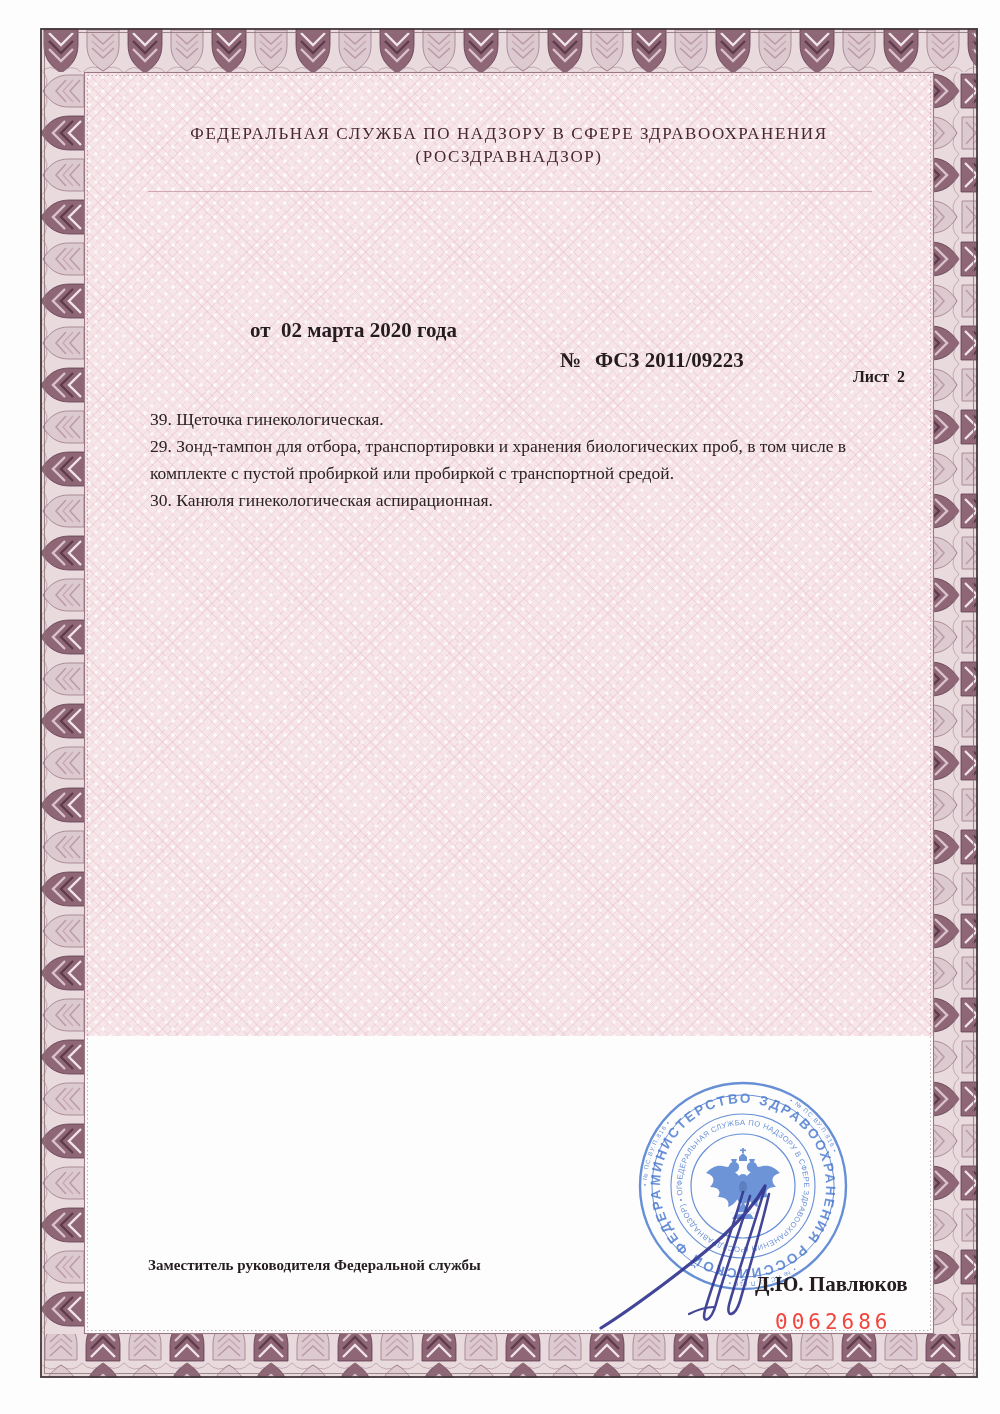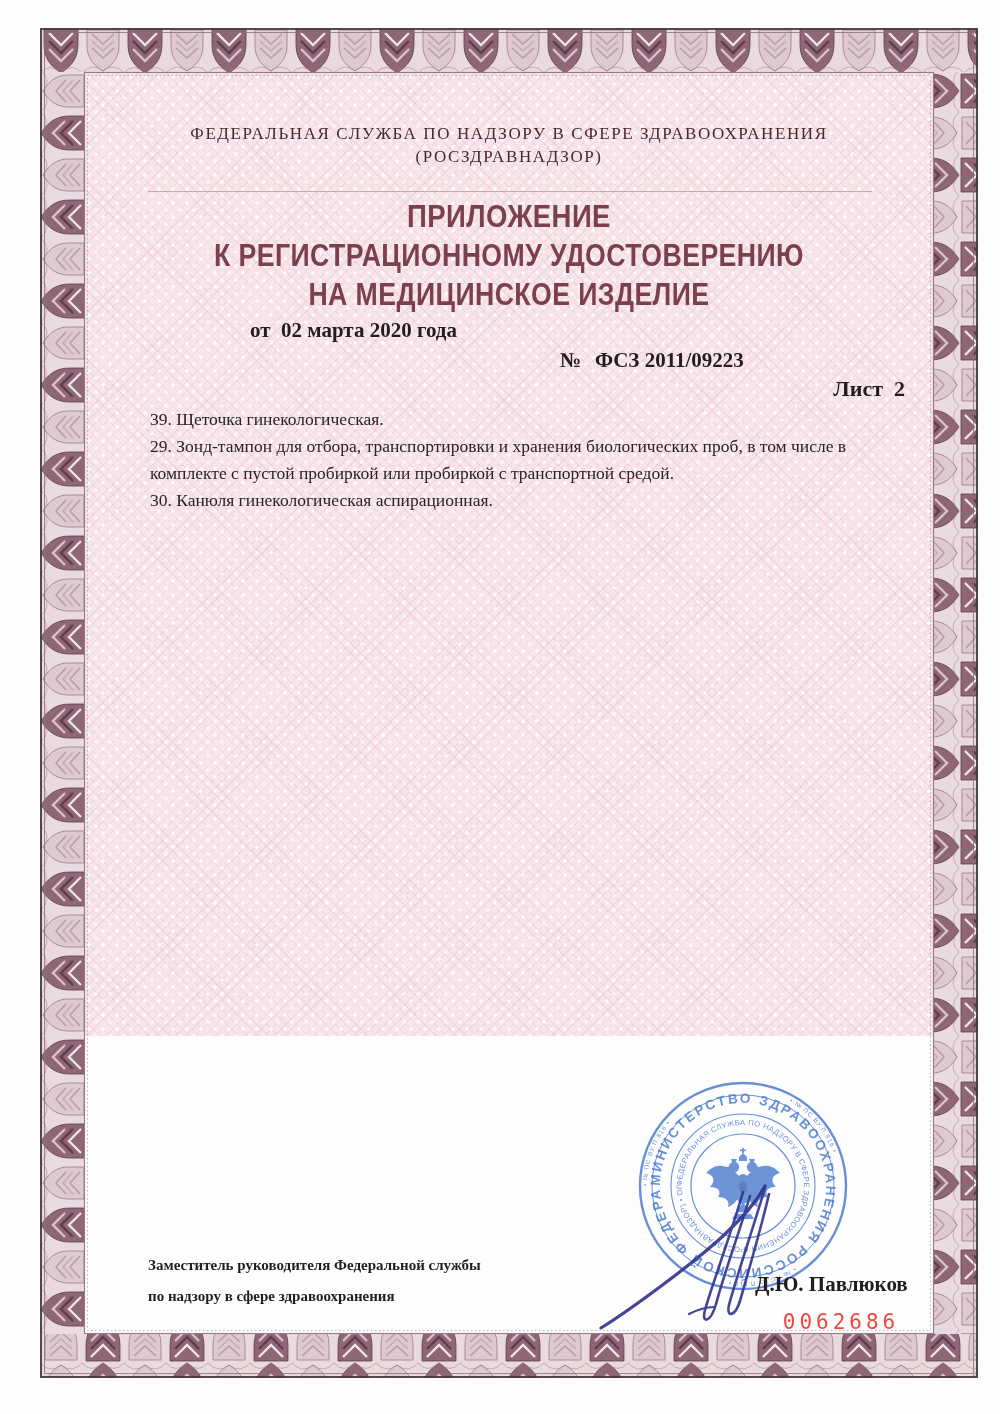--- a/index.html
+++ b/index.html
@@ -31,28 +31,28 @@
   .title-wrap { left:0; top:168px; width:100%; text-align:center; color:#7c3f50; }
   .title-line { font-family:"Liberation Sans", sans-serif; font-weight:700;
     transform:scaleX(.86); transform-origin:50% 50%; white-space:pre; }
   .t1 { font-size:32px; line-height:40px; letter-spacing:.5px; }
   .t2 { font-size:31px; line-height:39px; letter-spacing:.5px; }
   .t3 { font-size:31px; line-height:39px; letter-spacing:.5px; }
 
   .date-line { left:210px; top:290px; font-size:21px; font-weight:700; color:#241c1e; white-space:pre; }
   .number-line { left:520px; top:296px; font-size:21px; font-weight:700; color:#241c1e;margin-top:24px; }
   .number-line .no { margin-right:14px; }
-  .sheet { right:73px; top:348px; font-size:22px; font-weight:700; color:#241c1e; white-space:pre; }
+  .sheet { right:73px; top:340px; font-size:16px; font-weight:700; color:#241c1e; white-space:pre; }
 
   .items { left:110px; top:378px; width:764px; color:#2b2225; font-size:17.5px; line-height:27px; }
   .items .para { margin:0; }
 
   .signer { left:108px; top:1222px; width:480px; font-size:15px; font-weight:700; color:#241c1e; line-height:31px; }
   .signer-name { left:715px; top:1244px; font-size:21px; font-weight:700; color:#241c1e; white-space:pre; }
-  .serial { left:735px; top:1282px; width:132px; text-align:center;
+  .serial { left:735px; top:1282px; width:132px; text-align:left;
     font-family:"DejaVu Sans Mono", monospace; font-size:21px; color:#f2453d; letter-spacing:4px; }
 
   .seal-wrap { left:553px; top:1048px; width:300px; height:280px; }
 </style>
 </head>
 <body>
 
 <div class="scan">
   <div class="page">
 
@@ -95,25 +95,20 @@
       <rect x="47.5" y="47.5" width="843" height="1255" fill="none" stroke="#b495a0" stroke-width="0.8" stroke-dasharray="1.5 2.5"></rect>
     </svg>
 
     <div class="abs agency">
       <div>ФЕДЕРАЛЬНАЯ СЛУЖБА ПО НАДЗОРУ В СФЕРЕ ЗДРАВООХРАНЕНИЯ</div>
       <div>(РОСЗДРАВНАДЗОР)</div>
     </div>
 
     <div class="abs divider"></div>
 
-    <div class="abs title-wrap">
-      <div class="title-line t1">ПРИЛОЖЕНИЕ</div>
-      <div class="title-line t2">К РЕГИСТРАЦИОННОМУ УДОСТОВЕРЕНИЮ</div>
-      <div class="title-line t3">НА МЕДИЦИНСКОЕ ИЗДЕЛИЕ</div>
-    </div>
 
     <div class="abs date-line">от  02 марта 2020 года</div>
     <div class="abs number-line">
       <span class="no">№</span><span>ФСЗ 2011/09223</span>
     </div>
     <div class="abs sheet">Лист  2</div>
 
     <div class="abs items">
       <p class="para">39. Щеточка гинекологическая.</p>
       <p class="para">29. Зонд-тампон для отбора, транспортировки и хранения биологических проб, в том числе в комплекте с пустой пробиркой или пробиркой с транспортной средой.</p>
@@ -175,19 +170,18 @@
           <path d="M8,252 C40,232 102,186 130,160 C152,139 163,126 172,110" stroke-width="3.2"></path>
           <path d="M150,116 C138,158 118,212 112,234 C108,249 118,246 123,228 C131,198 149,148 157,120" stroke-width="2.6"></path>
           <path d="M172,112 C160,152 142,206 136,229 C133,242 142,241 147,225 C154,200 168,153 176,118" stroke-width="2.6"></path>
           <path d="M96,238 C104,234 113,231 121,231" stroke-width="2.2"></path>
         </g>
       </svg>
     </div>
 
     <div class="abs signer">
       <div>Заместитель руководителя Федеральной службы</div>
-      <div>по надзору в сфере здравоохранения</div>
     </div>
     <div class="abs signer-name">Д.Ю. Павлюков</div>
     <div class="abs serial">0062686</div>
 
   </div>
 </div>
 
 </body></html>

